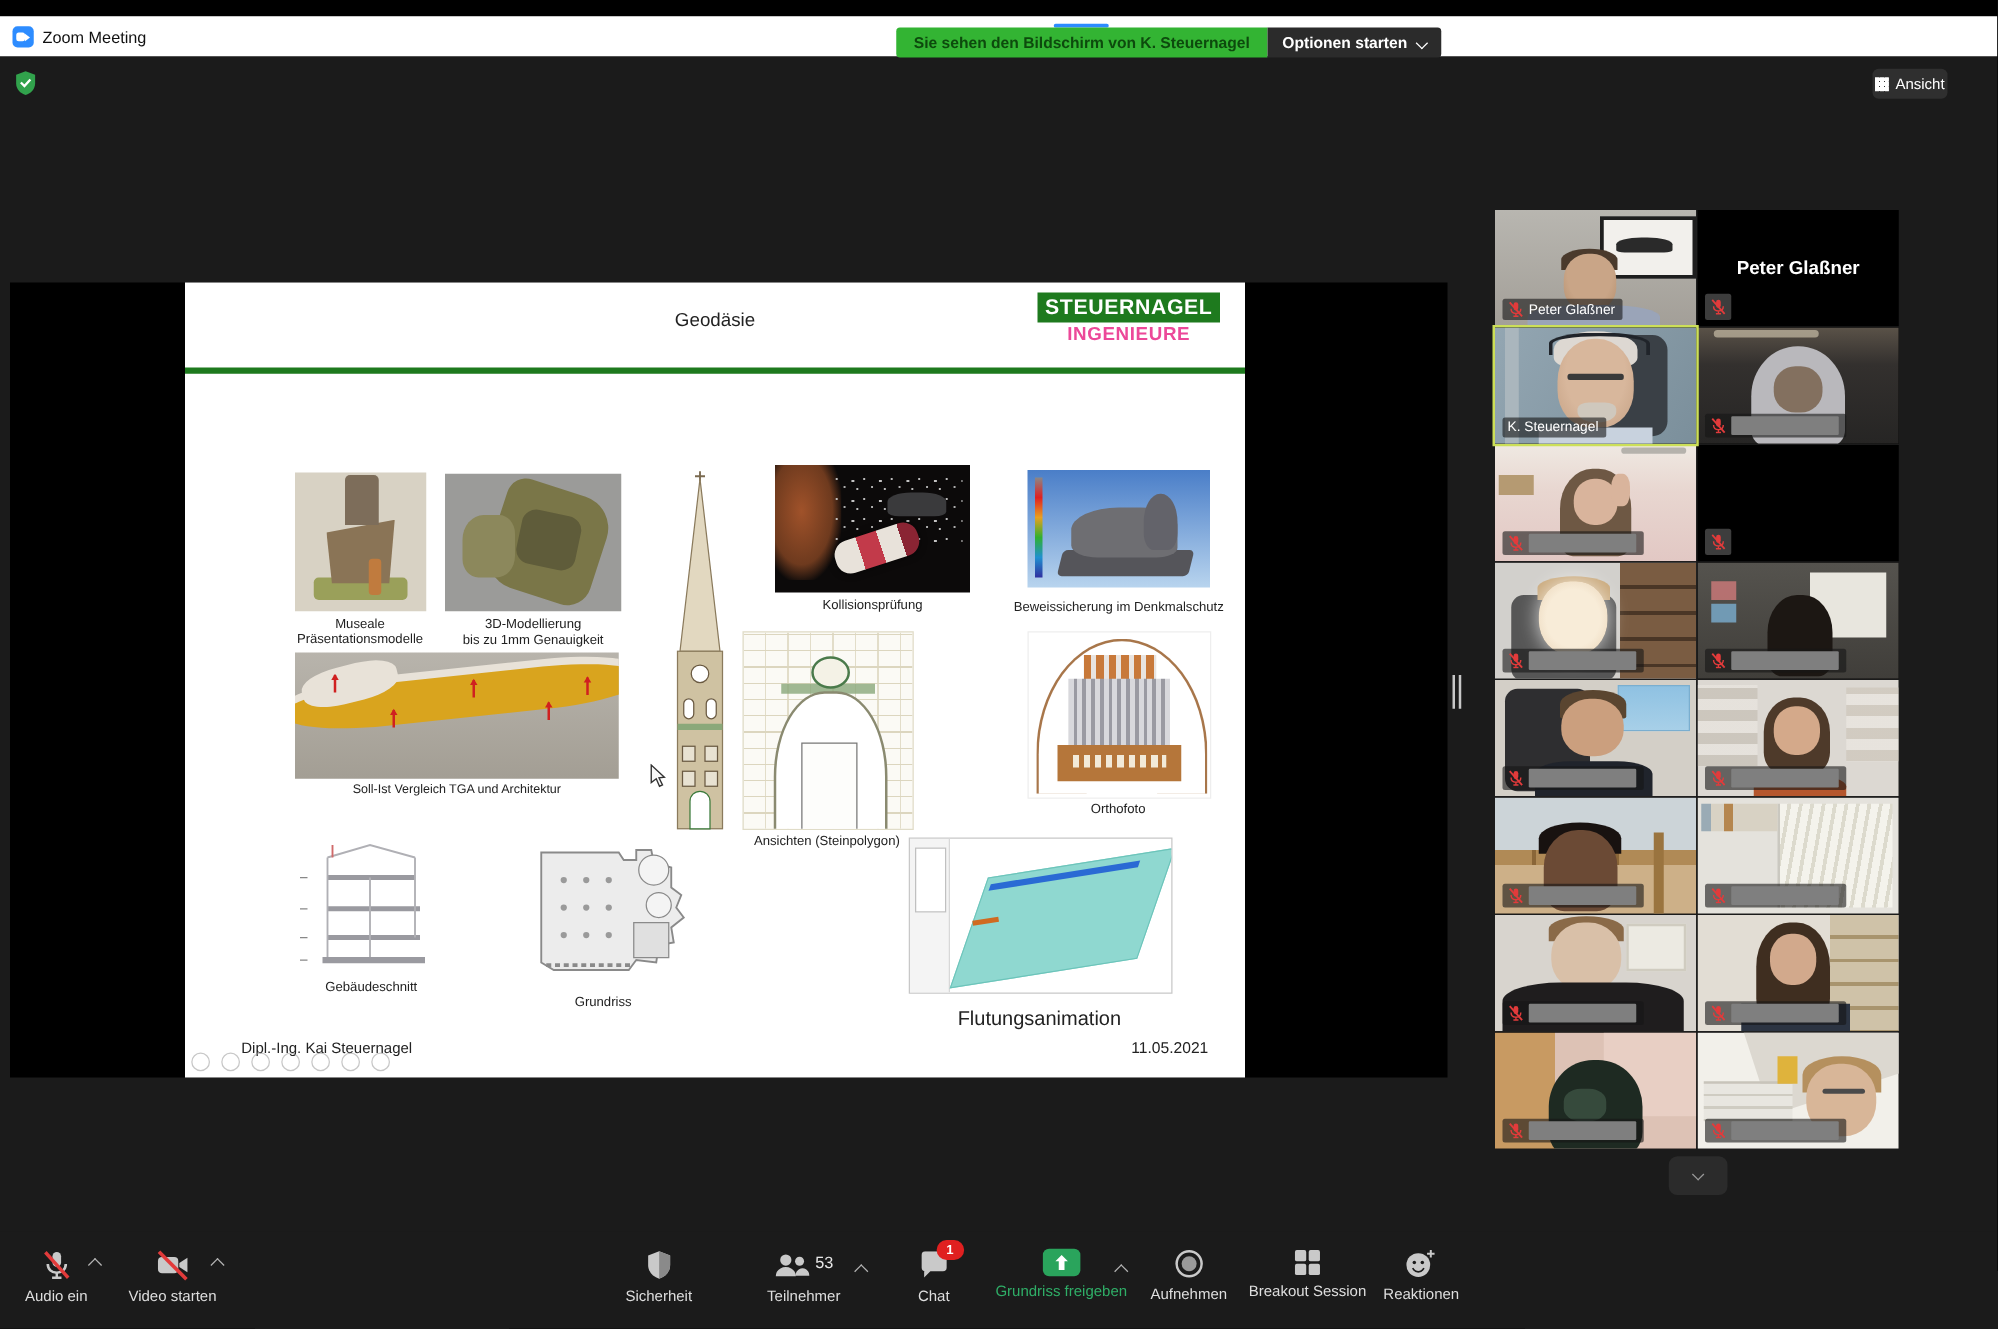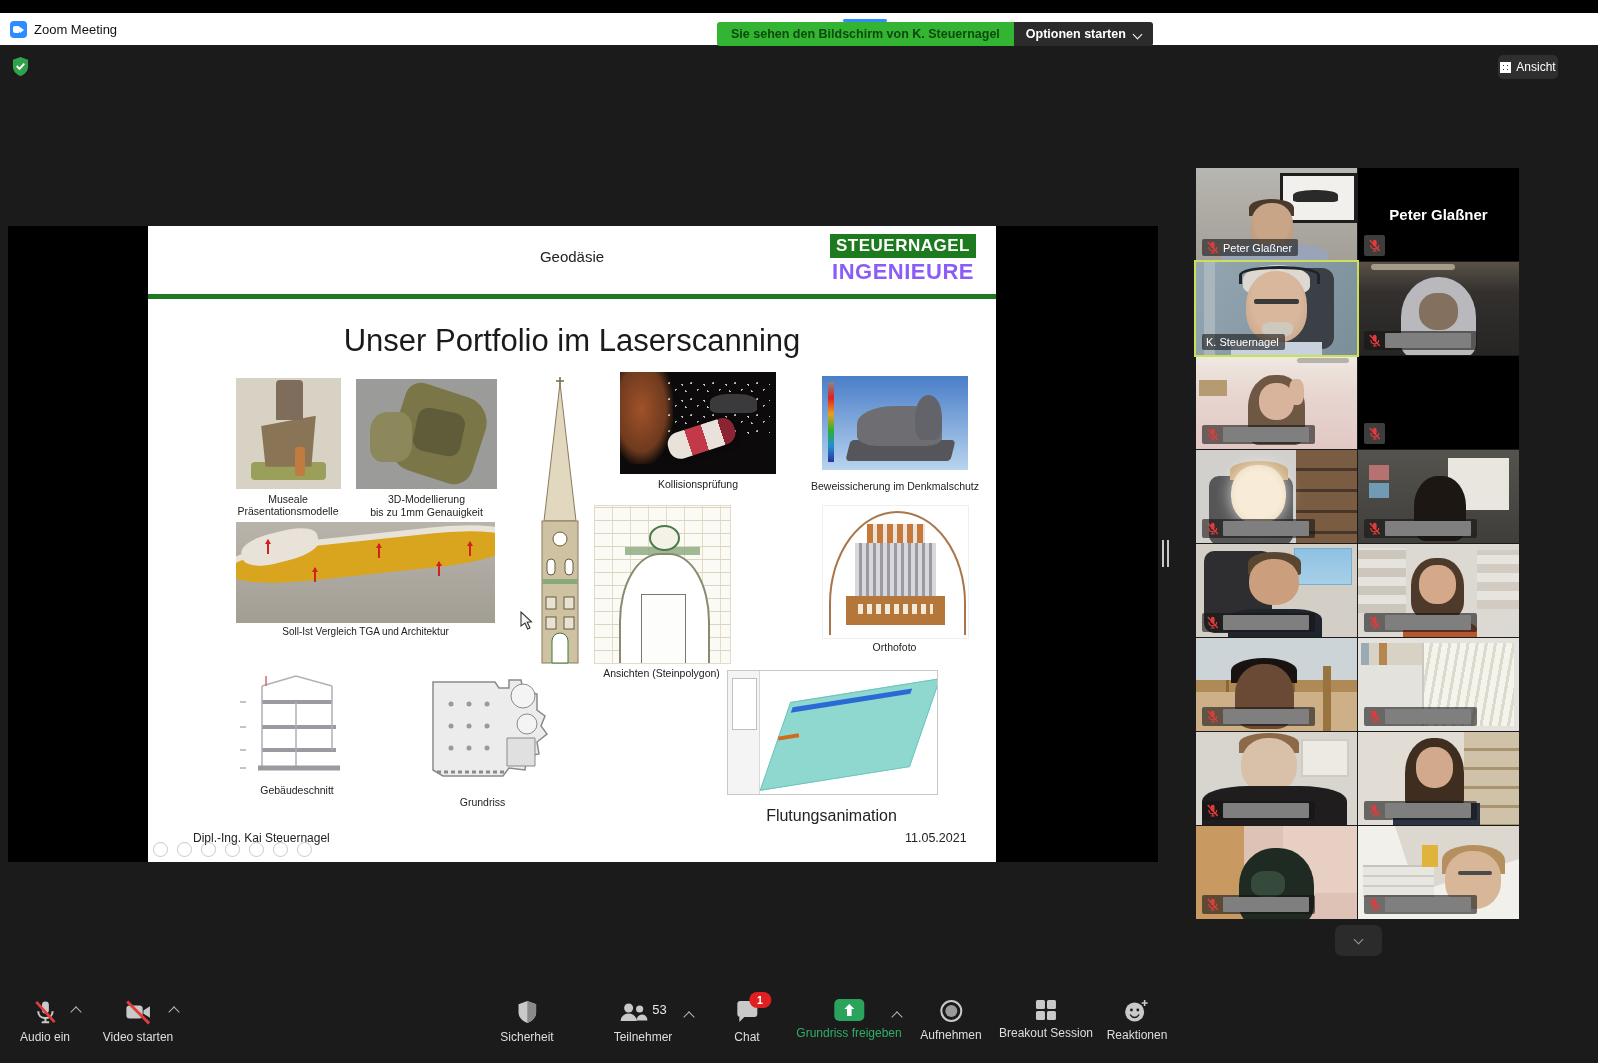--- a/index.html
+++ b/index.html
@@ -29,21 +29,21 @@
     background:conic-gradient(#fff 0 0);-webkit-mask:none;
     background:repeating-linear-gradient(0deg,#fff 0 3px,transparent 3px 4px),
                repeating-linear-gradient(90deg,#fff 0 3px,transparent 3px 4px);
     background-blend-mode:multiply;}
   
   .share{position:absolute;left:8px;top:226px;width:1150px;height:636px;background:#000;}
   .slide{position:absolute;left:140px;top:0;width:848px;height:636px;background:#fff;color:#1a1a1a;}
   .shead{position:absolute;left:0;top:22px;width:100%;text-align:center;font-size:15px;color:#222;}
   .logo{position:absolute;left:682px;top:8px;width:146px;}
   .logo .l1{background:#1e7a1e;color:#fff;font-weight:bold;font-size:17px;text-align:center;letter-spacing:.5px;padding:2px 0;}
-  .logo .l2{color:#8b5cf6;font-weight:bold;font-size:22px;text-align:center;letter-spacing:.5px;padding:1px 0;}
+  .logo .l2{color:#ec4899;font-weight:bold;font-size:15px;text-align:center;letter-spacing:.5px;padding:1px 0;}
   .gline{position:absolute;left:0;top:68px;width:848px;height:5px;background:#1e7a1e;}
   .stitle{position:absolute;left:0;top:97px;width:100%;text-align:center;font-size:31px;color:#1a1a1a;}
   .fig{position:absolute;}
   .cap{position:absolute;text-align:center;font-size:10.5px;color:#222;width:100%;}
   .img{position:absolute;left:0;top:0;overflow:hidden;}
   .img i{position:absolute;display:block;}
   
   .f1{background:#d8d2c4;}
   .f1 .m1{left:14%;bottom:8%;width:72%;height:16%;background:#9aa05a;border-radius:4px;}
   .f1 .m2{left:24%;bottom:20%;width:52%;height:46%;background:#8a7456;clip-path:polygon(8% 100%,0% 20%,100% 0%,92% 100%);}
@@ -259,21 +259,20 @@
   </div>
 
   <div class="share">
     <div class="slide">
       <div class="shead">Geodäsie</div>
       <div class="logo">
         <div class="l1">STEUERNAGEL</div>
         <div class="l2">INGENIEURE</div>
       </div>
       <div class="gline"></div>
-      <div class="stitle">Unser Portfolio im Laserscanning</div>
 
       <div class="fig" style="left:88px;top:152px;width:110px;height:130px">
         <div class="img f1" style="width:105px;height:111px">
             <i class="m1"></i>
             <i class="m2"></i>
             <i class="m3"></i>
             <i class="m4"></i>
           </div>
         <div class="cap" style="top:115px;width:130px;left:-13px">Museale Präsentationsmodelle</div>
       </div>

